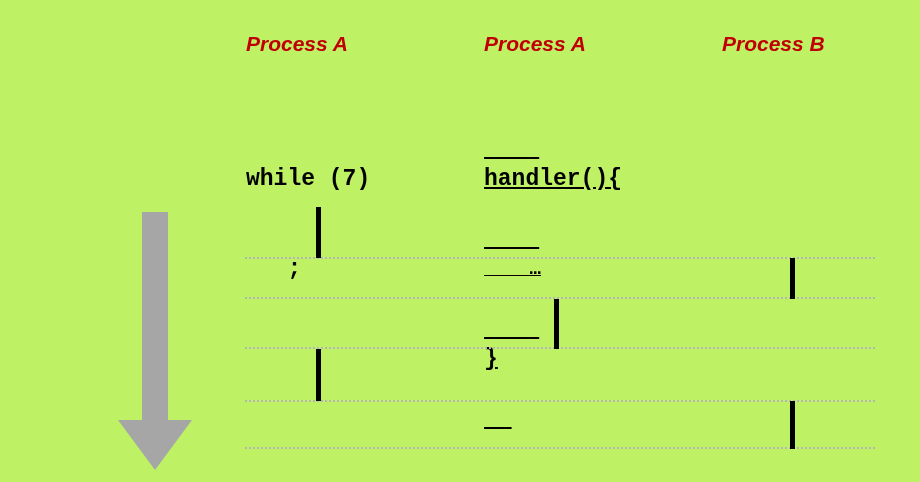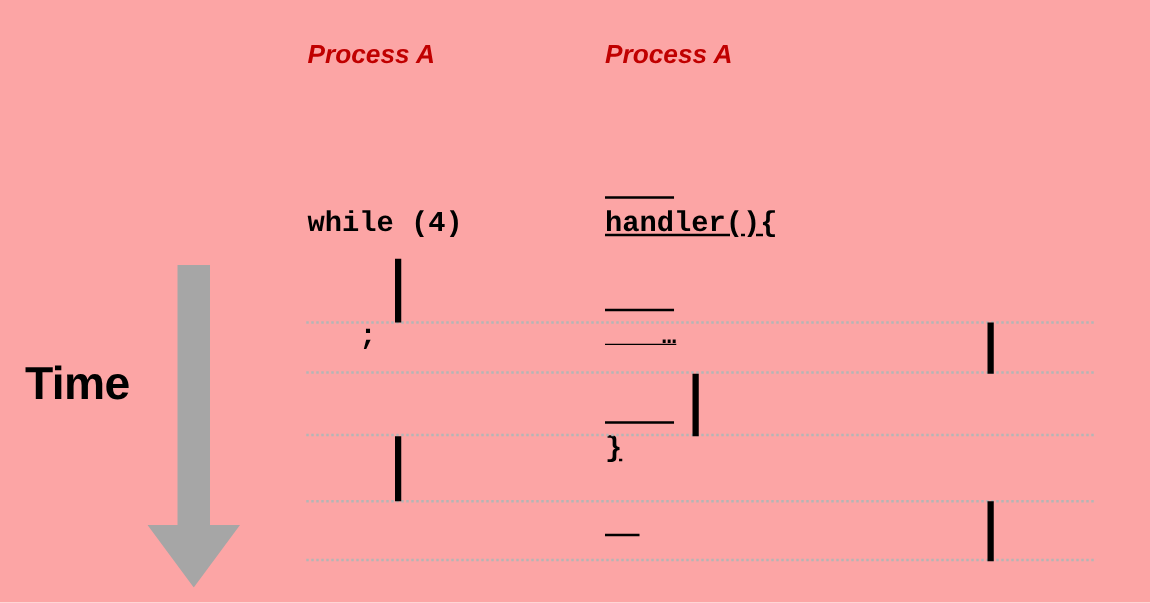--- a/index.html
+++ b/index.html
@@ -5,21 +5,21 @@
 <style>
   html, body {
     margin: 0;
     padding: 0;
     background: #ffffff;
   }
   #canvas {
     position: relative;
     width: 920px;
     height: 482px;
-    background: #fca5a5;
+    background: #bef264;
     overflow: hidden;
     font-family: "Liberation Sans", sans-serif;
   }
 
   
   .col-header {
     position: absolute;
     font-family: "Liberation Sans", sans-serif;
     font-weight: bold;
     font-style: italic;
@@ -85,33 +85,33 @@
     background: #000000;
   }
 </style>
 </head>
 <body>
 
 <div id="canvas">
 
   <div class="col-header h1">Process A</div>
   <div class="col-header h2">Process A</div>
+  <div class="col-header h3">Process B</div>
 
   <div class="code-block c1">
-    <span class="code-line">while (4)</span>
+    <span class="code-line">while (7)</span>
     <span class="code-line">   ;</span>
   </div>
 
   <div class="code-block c2">
     <span class="code-line">handler(){</span>
     <span class="code-line ellipsis">    …</span>
     <span class="code-line">}</span>
   </div>
 
-  <div class="time-label">Time</div>
 
   <svg class="time-arrow" viewBox="0 0 74 258" aria-hidden="true">
     <polygon points="24,0 50,0 50,208 74,208 37,258 0,208 24,208" fill="#a6a6a6"></polygon>
   </svg>
 
   <div class="rule" style="top:257px"></div>
   <div class="rule" style="top:297px"></div>
   <div class="rule" style="top:347px"></div>
   <div class="rule" style="top:400px"></div>
   <div class="rule" style="top:447px"></div>

